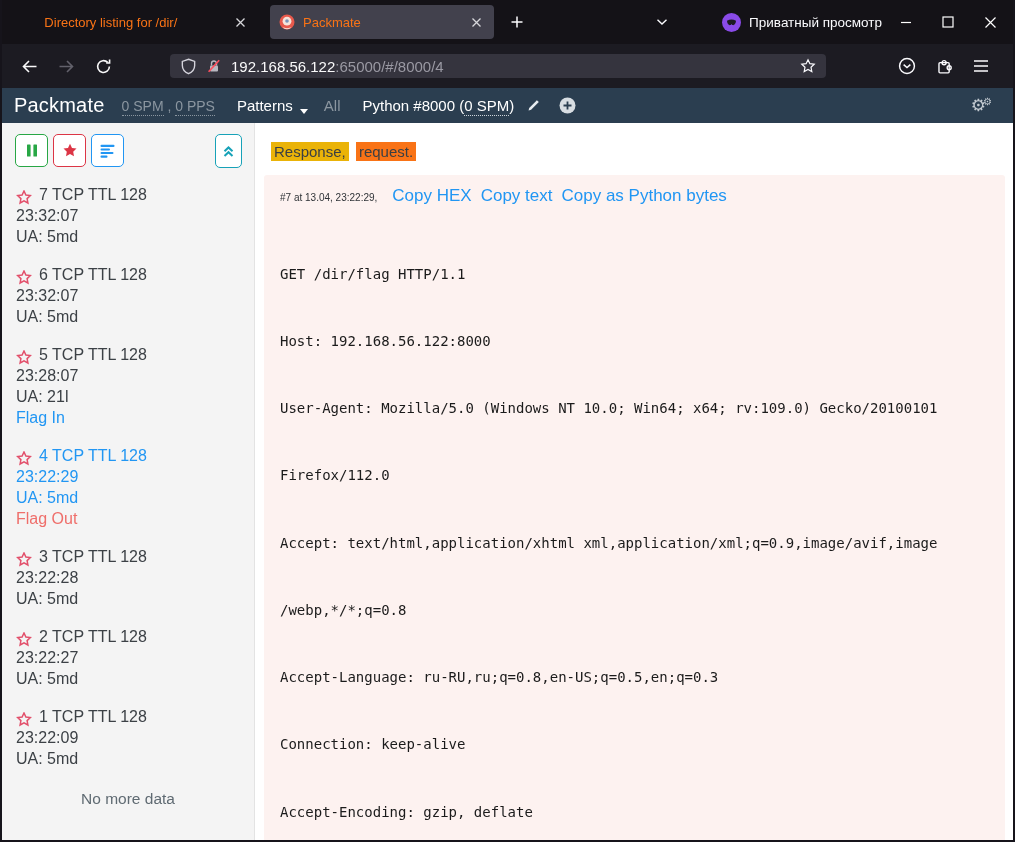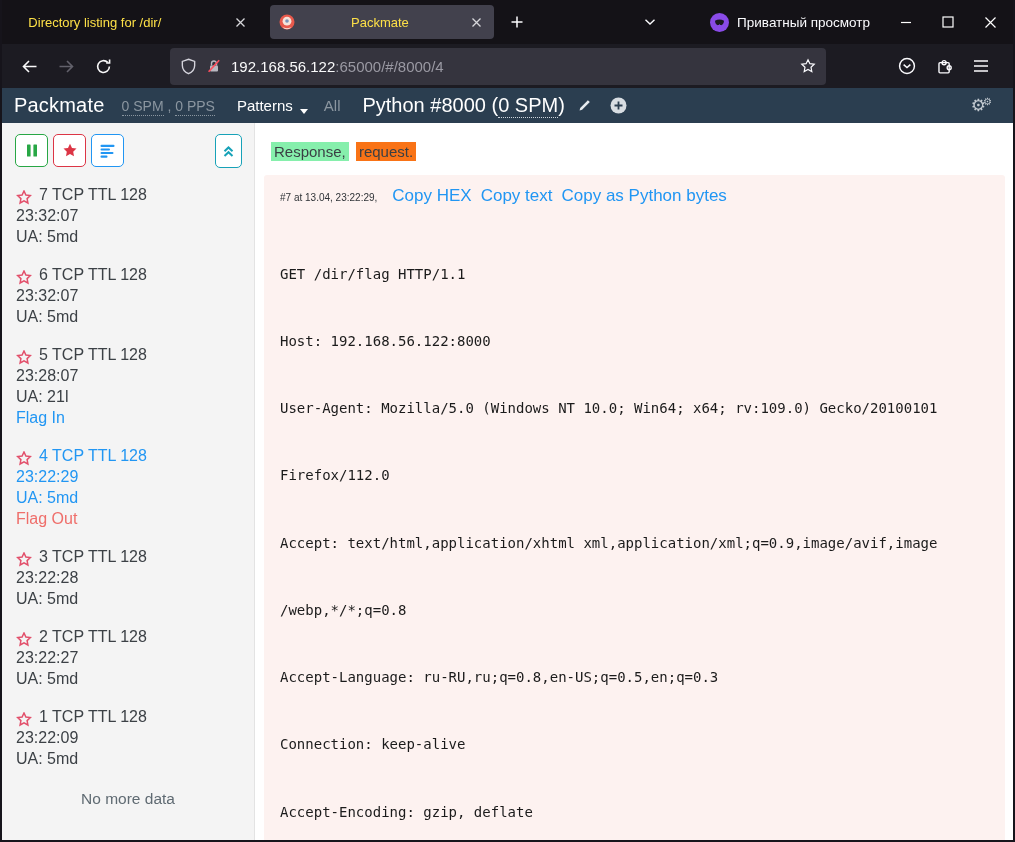--- a/index.html
+++ b/index.html
@@ -3,55 +3,55 @@
 <meta charset="utf-8">
 <style>
   * { margin:0; padding:0; box-sizing:border-box; }
   html,body { width:1015px; height:842px; overflow:hidden; background:#16141b;
               font-family:"Liberation Sans", sans-serif; }
   .window { width:1015px; height:842px; border:2px solid #16141b; border-top:none; display:flex; flex-direction:column; }
 
   
   .tabbar { height:44px; background:#141217; display:flex; align-items:center; padding-left:6px; flex:none; }
   .tab { height:34px; border-radius:4px; display:flex; align-items:center; padding:0 9px;
-         color:#fde047; font-size:13px; cursor:pointer;gap:48px; }
+         color:#f97316; font-size:13px; cursor:pointer; }
   .tab-inactive { width:250px; }
   .tab-inactive .tab-title { margin:0 auto; }
   .tab-active { width:224px; background:#42414d; margin-left:12px; }
   .tab-active .tab-title { margin-left:8px; }
   .tab-close { margin-left:auto; display:flex; align-items:center; padding:3px; border-radius:3px; }
   .favicon { width:16px; height:16px; flex:none; }
   .newtab { margin-left:10px; padding:6px; display:flex; border-radius:4px; cursor:pointer; }
   .tab-chevron { margin-left:auto; margin-right:52px; display:flex; cursor:pointer; }
-  .private { display:flex; align-items:center; gap:8px; color:#fbfbfe; font-size:13.5px; margin-right:30px; }
+  .private { display:flex; align-items:center; gap:8px; color:#fbfbfe; font-size:13.5px; margin-right:18px; }
   .winctl { display:flex; align-items:center; gap:30px; padding-right:16px; }
   .winctl span { display:flex; cursor:pointer; }
 
   
   .navbar { height:44px; background:#1c1b22; display:flex; align-items:center; padding:0 12px; flex:none; }
   .nav-icon { display:flex; align-items:center; justify-content:center; width:30px; height:30px; border-radius:4px; cursor:pointer; }
-  .urlbar { width:656px; height:37px; margin-left:52px; background:#35343e; border-radius:4px;
+  .urlbar { width:656px; height:24px; margin-left:52px; background:#35343e; border-radius:4px;
             display:flex; align-items:center; padding:0 10px; cursor:text; }
   .url-text { font-size:15px; margin-left:9px; white-space:nowrap; }
   .url-host { color:#f9f9fa; }
   .url-rest { color:#9a99a3; }
   .url-star { margin-left:auto; display:flex; cursor:pointer; }
   .navbar .right-icons { display:flex; align-items:center; gap:7px; margin-left:66px; }
 
   
   .appbar { height:35px; background:#2b3e50; display:flex; align-items:center; padding:0 12px; flex:none; color:#fff; }
   .brand { font-size:20px; font-weight:500; letter-spacing:.2px; margin-right:17px; cursor:pointer; }
   .stats { font-size:14px; color:#8b96a0; margin-right:22px; }
   .dotted { border-bottom:1px dotted #8b96a0; padding-bottom:1px; }
   .dotted-w { border-bottom:1px dotted #cfd6dc; padding-bottom:1px; }
   .patterns { font-size:15px; display:flex; align-items:flex-end; cursor:pointer; margin-right:16px; }
   .caret { width:0; height:0; border-left:4px solid transparent; border-right:4px solid transparent;
            border-top:5px solid #fff; margin-left:7px; margin-top:2px; }
   .all-lbl { font-size:15px; color:#8b96a0; margin-right:22px; cursor:pointer; }
-  .service { font-size:20px; margin-right:12px; cursor:pointer; }
+  .service { font-size:15px; margin-right:12px; cursor:pointer; }
   .icon-btn { display:flex; align-items:center; cursor:pointer; }
   .pencil { margin-right:18px; }
   .cogs { margin-left:auto; color:#c3cad1; font-size:17px; line-height:1; cursor:pointer; position:relative; padding-right:6px; }
   .cogs .small-gear { font-size:10px; position:relative; top:-6px; left:-3px; }
 
   
   .content { flex:1; display:flex; background:#fff; overflow:hidden; }
   .sidebar { width:253px; flex:none; background:#f4f4f4; border-right:1px solid #e3e3e3; overflow:hidden; }
   .side-toolbar { display:flex; gap:5px; padding:11px 12px 0 13px; align-items:flex-start; }
   .side-btn { width:33px; height:33px; background:#fff; border-radius:5px; display:flex;
@@ -64,21 +64,21 @@
   .packet-list { padding:16px 0 0 14px; font-size:16px; color:#3c4146; }
   .entry { line-height:21px; margin-bottom:17px; cursor:pointer; }
   .entry-title { display:flex; align-items:flex-end; gap:7px; }
   .entry-flag-in  { color:#2196f3; }
   .entry-flag-out { color:#ef6e6a; }
   .entry-selected .entry-title span, .entry-selected .entry-time, .entry-selected .entry-ua { color:#2196f3; }
   .side-nomore { text-align:center; color:#5f6a72; font-size:15.5px; margin-top:21px; }
 
   .main { flex:1; padding:20px 8px 0 9px; overflow:hidden; }
   .legend { margin-left:7px; font-size:15px; color:#3a3f44; margin-bottom:15px; }
-  .legend-response { background:#86efac; padding:1px 3px; }
+  .legend-response { background:#eab308; padding:1px 3px; }
   .legend-request  { background:#f97316; padding:1px 3px; margin-left:3px; }
 
   .pkt { border-radius:3px; padding:11px 16px 16px 16px; margin-bottom:10px; }
   .pkt-request  { background:#fdf2f0; }
   .pkt-head { display:flex; align-items:baseline; margin-bottom:12px; }
   .pkt-title { font-size:10px; color:#2f3337; margin-right:15px; }
   .pkt-link { color:#2196f3; font-size:17px; margin-right:9px; cursor:pointer; text-decoration:none; }
   .pkt-body { font-family:"DejaVu Sans Mono", monospace; font-size:14px; line-height:22.4px;
               color:#1b1b1b; white-space:pre-wrap; }
 

